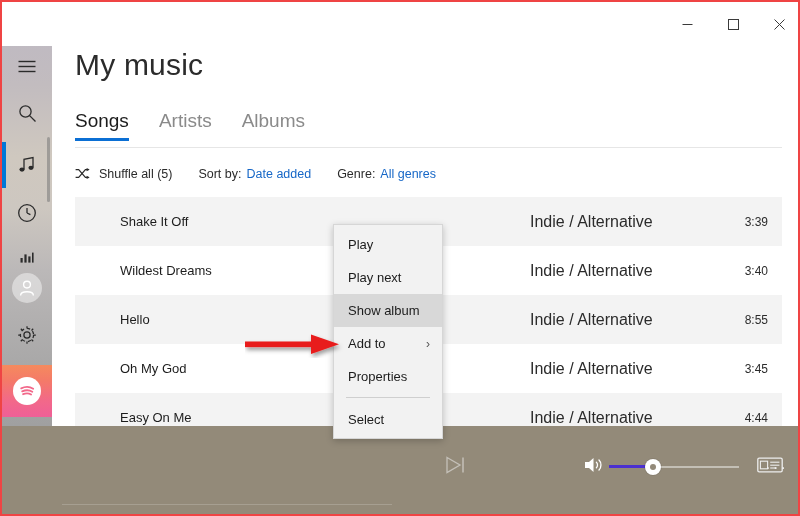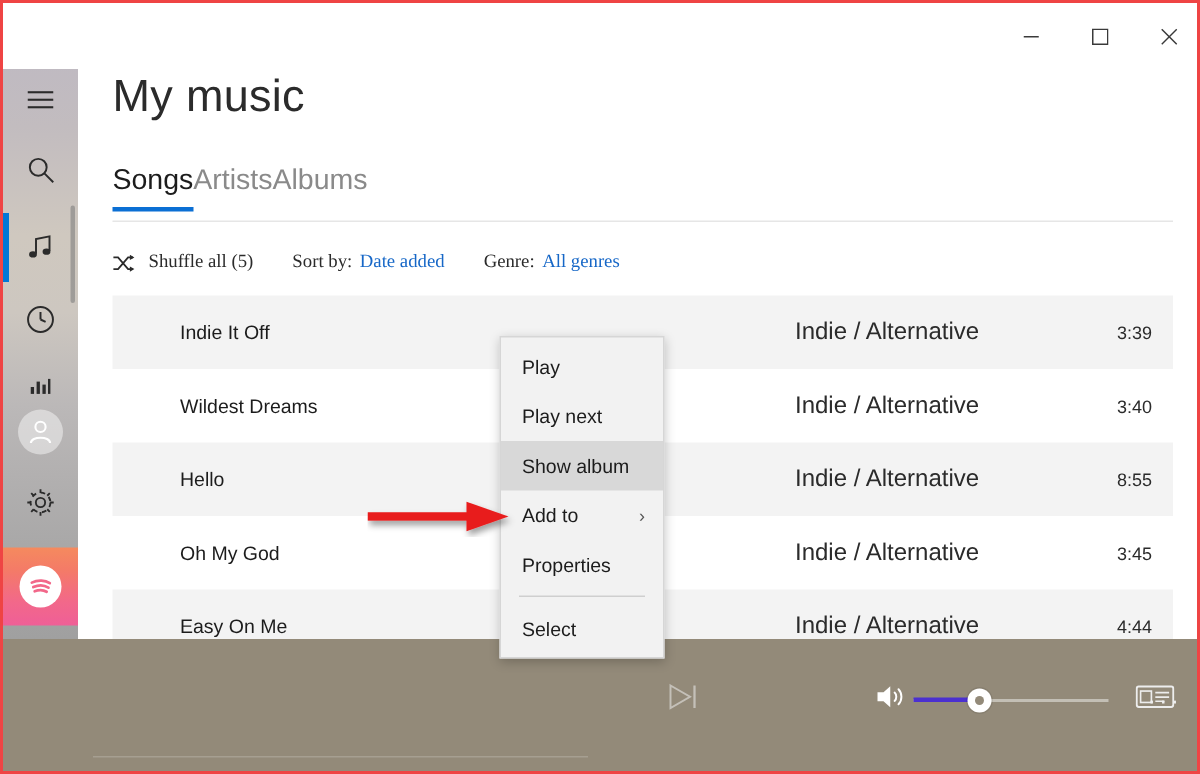--- a/index.html
+++ b/index.html
@@ -133,20 +133,21 @@
     font-weight: 300;
     color: #2b2b2b;
     letter-spacing: 0.2px;
   }
   .tabs {
     position: absolute;
     left: 23px;
     top: 108px;
     display: flex;
     align-items: center;
+    gap: 30px;
   }
   .tab {
     position: relative;
     font-size: 19px;
     font-weight: 300;
     color: #8a8a8a;
     padding-bottom: 9px;
     cursor: default;
   }
   .tab.active { color: #1c1c1c; }
@@ -172,23 +173,22 @@
     position: absolute;
     left: 23px;
     top: 165px;
     display: flex;
     align-items: center;
     font-size: 12.5px;
     color: #2b2b2b;
   }
   .fb-group {
     display: flex;
-    align-items: flex-end;
+    align-items: flex-start;
     margin-right: 26px;
-    font-family: Liberation Serif, serif;
   }
   .shuffle-icon { margin-right: 9px; display: flex; }
   .fb-label { margin-right: 5px; }
   .fb-link {
     color: #1667c7;
     cursor: default;
   }
 
   
   .songlist {
@@ -522,21 +522,21 @@
       </div>
 
       <div class="fb-group">
         <span class="fb-label">Genre:</span>
         <span class="fb-link">All genres</span>
       </div>
     </div>
 
     <div class="songlist">
       <div class="song-row shade">
-        <span class="song-title">Indie It Off</span>
+        <span class="song-title">Shake It Off</span>
         <span class="song-genre">Indie / Alternative</span>
         <span class="song-duration">3:39</span>
       </div>
       <div class="song-row">
         <span class="song-title">Wildest Dreams</span>
         <span class="song-genre">Indie / Alternative</span>
         <span class="song-duration">3:40</span>
       </div>
       <div class="song-row shade">
         <span class="song-title">Hello</span>

